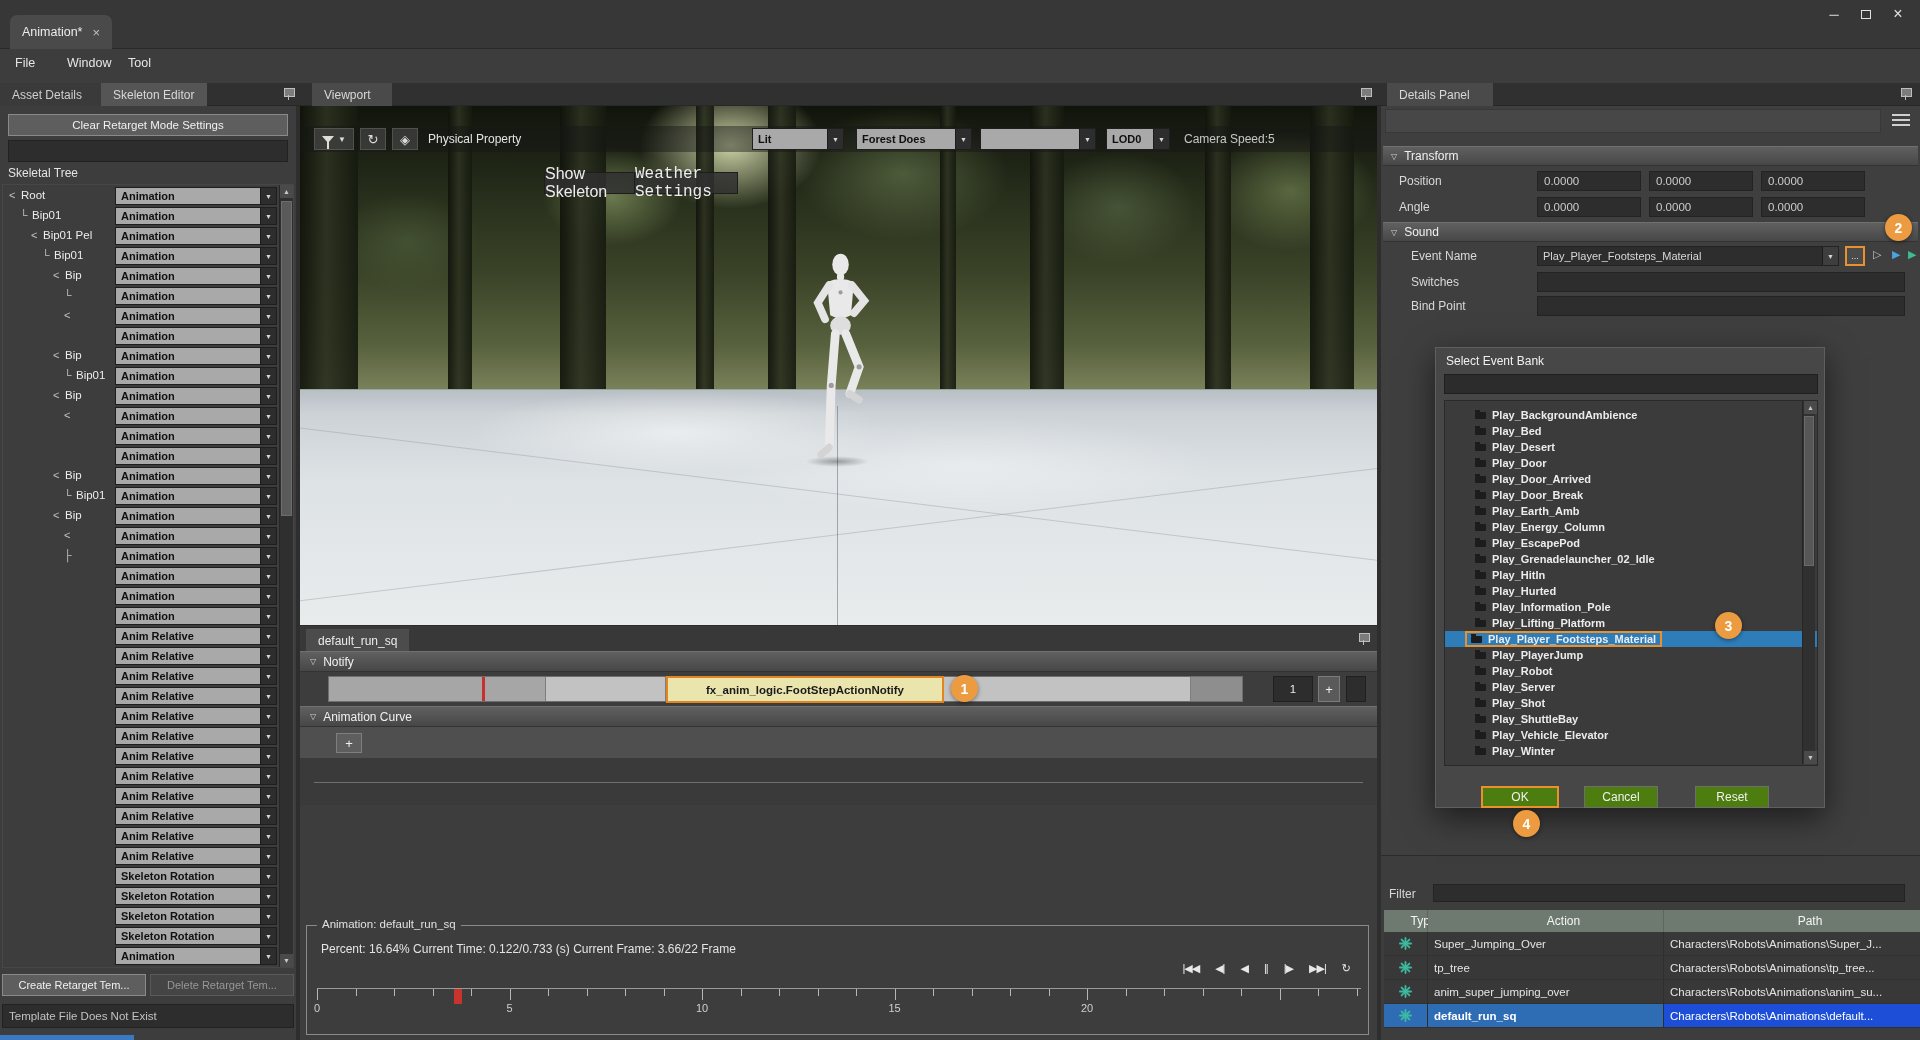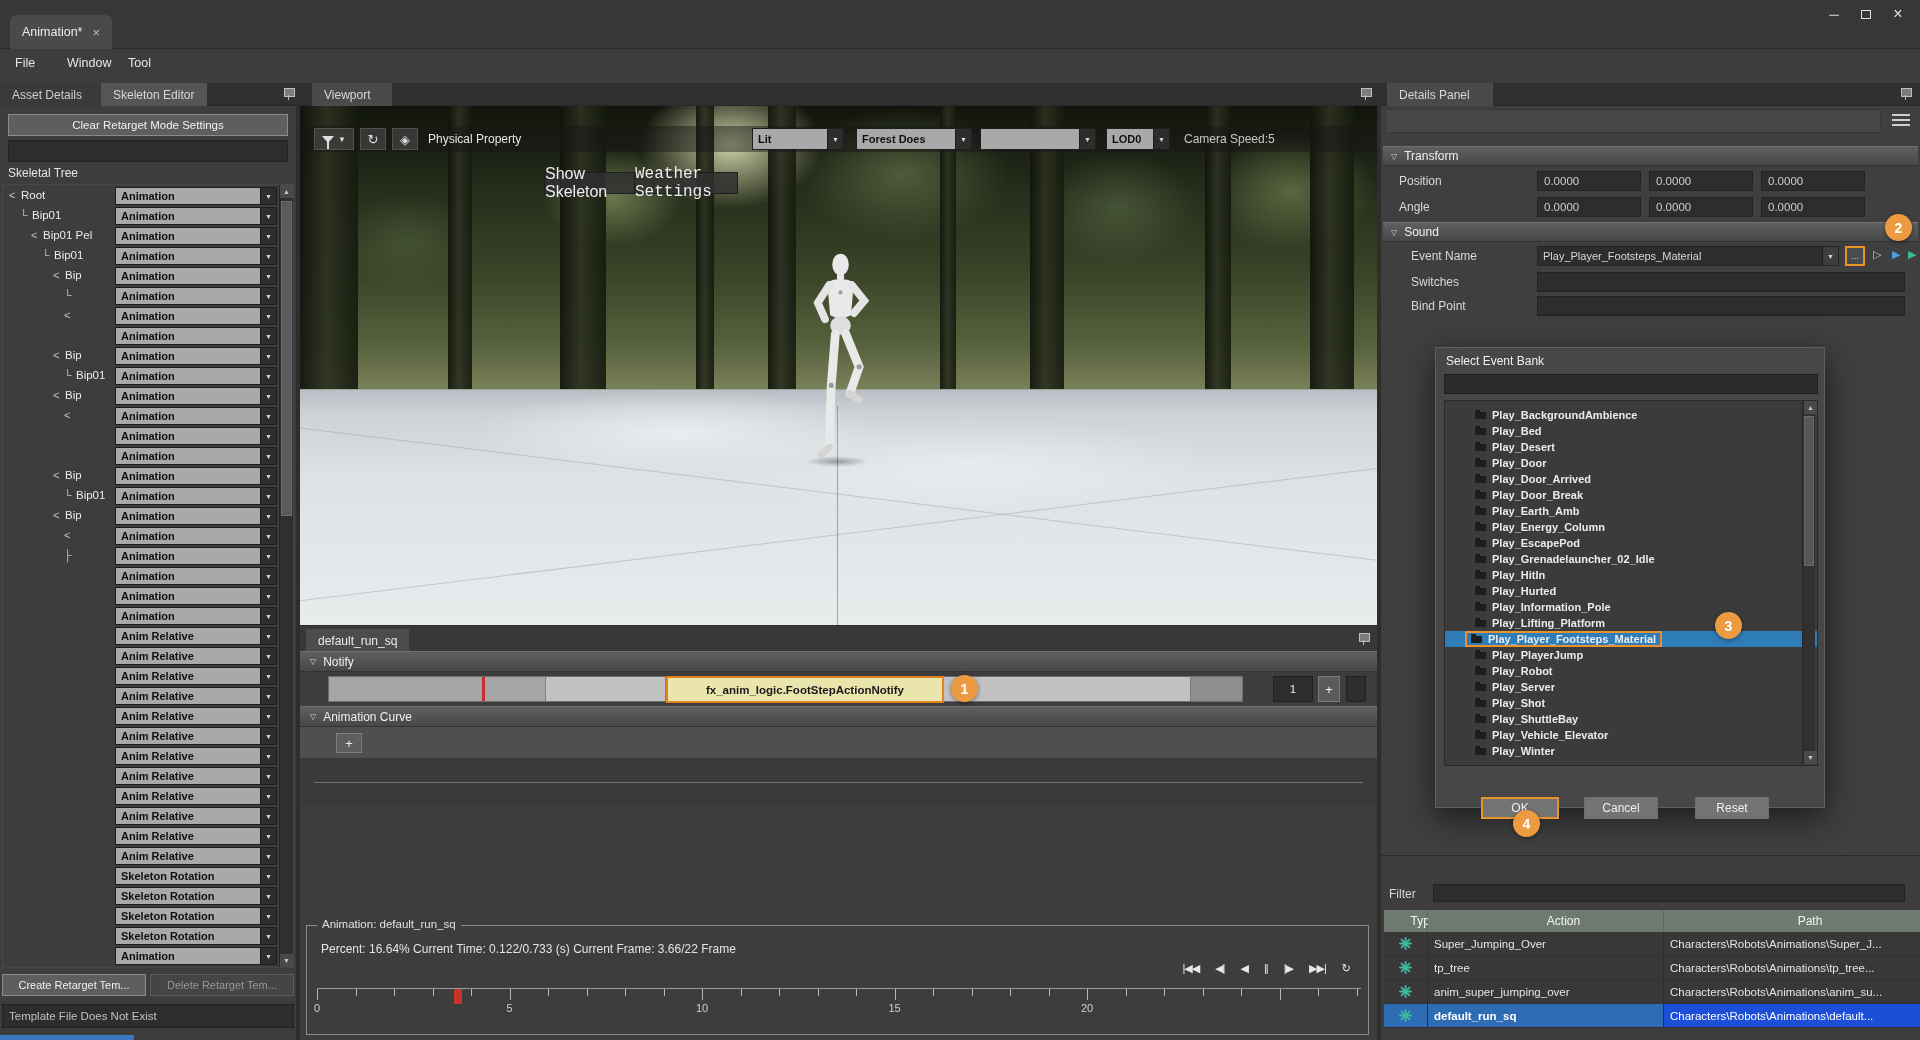--- a/index.html
+++ b/index.html
@@ -132,21 +132,21 @@
   .dlg-list { position:absolute; left:8px; top:52px; width:374px; height:366px; background:#3b3b3b; border:1px solid #2a2a2a; padding-top:6px; overflow:hidden; }
   .bank-item { height:16px; display:flex; align-items:center; padding-left:26px; }
   .bank-item.selected { background:#2e7cb8; }
   .bank-inner { display:inline-flex; align-items:center; gap:6px; height:16px; padding:0 4px; }
   .bank-inner.orange-box { border:2px solid #E8912D; margin-left:-6px; }
   .folder-icon { width:11px; height:7px; background:#1c1c1c; border-radius:1px; position:relative; flex:none; }
   .folder-icon::before { content:""; position:absolute; top:-2px; left:0; width:5px; height:2px; background:#1c1c1c; }
   .bank-label { font-size:11px; font-weight:bold; color:#ececec; white-space:nowrap; }
   .dlg-scroll { position:absolute; right:0; top:0; bottom:0; width:13px; background:#303030; border-left:1px solid #262626; }
   .dlg-thumb { position:absolute; left:1px; top:15px; width:10px; height:150px; background:#575757; border:1px solid #6a6a6a; }
-  .dlg-btn { position:absolute; top:449px; height:22px; background:#737373; border:1px solid #6e6e6e; color:#f0f0f0; font-size:12px; display:flex; align-items:center; justify-content:center; }
+  .dlg-btn { position:absolute; top:438px; height:22px; background:#4d7c0f; border:1px solid #6e6e6e; color:#f0f0f0; font-size:12px; display:flex; align-items:center; justify-content:center; }
 
   .ab { position:absolute; left:0; top:749px; width:539px; height:185px; background:#3d3d3d; border-top:1px solid #2b2b2b; }
   .ab-header { position:absolute; left:0; top:0; width:539px; height:22px; background:#484848; display:flex; align-items:center; padding-left:8px; font-size:12px; color:#ececec; }
   .ab-filter-label { position:absolute; left:8px; top:31px; font-size:12px; color:#d8d8d8; }
   .ab-filter { position:absolute; left:52px; top:28px; width:472px; height:18px; background:#2d2d2d; border:1px solid #232323; }
   .ab-thead { position:absolute; left:3px; top:54px; right:0; height:22px; display:flex; }
   .hcell { background:#6e7a70; border-right:1px solid #5c665c; display:flex; align-items:center; justify-content:center; font-size:12px; color:#f4f4f4;padding-left:36px; }
   .ab-rows { position:absolute; left:3px; top:76px; right:0; }
   .asset-row { height:24px; display:flex; background:#383838; border-bottom:1px solid #313131; }
   .asset-row.selected { background:#2e6cb4; }

